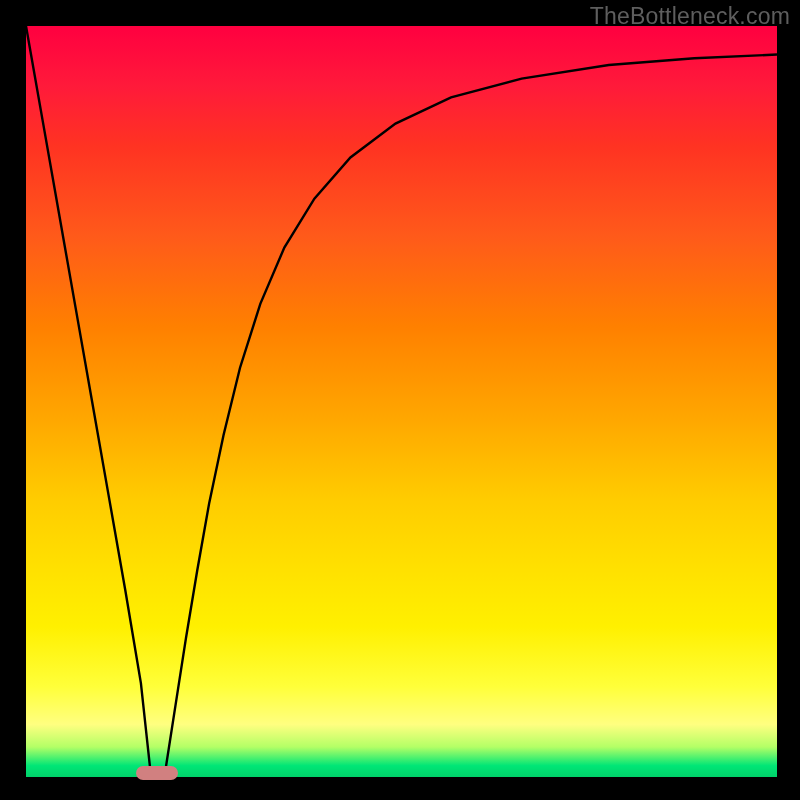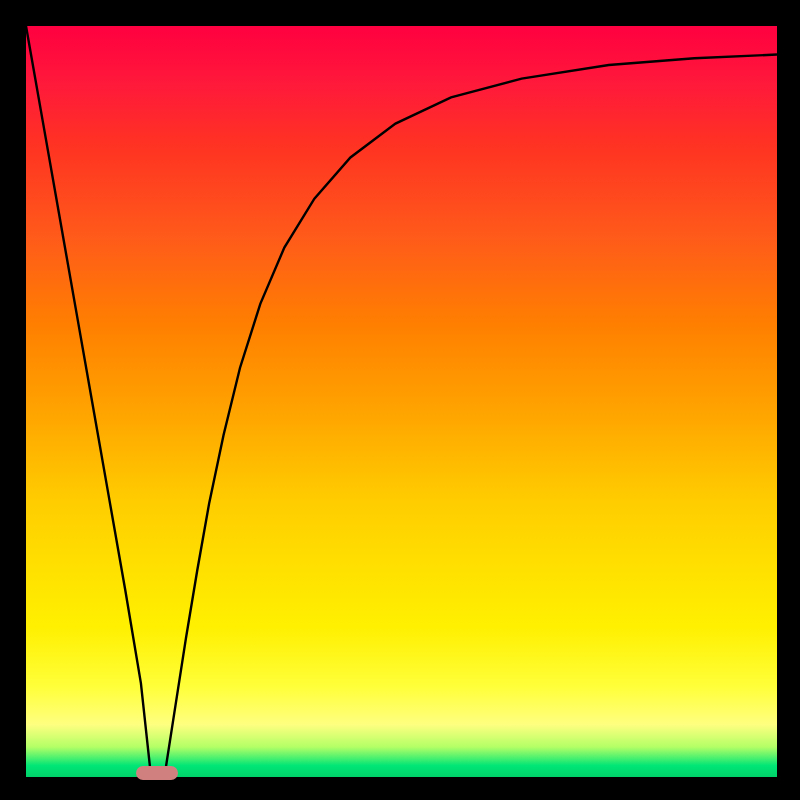--- a/index.html
+++ b/index.html
@@ -62,20 +62,21 @@
     background: #d18080;
     border-radius: 8px;
   }
 </style>
 </head>
 <body>
 <div class="outer">
 
   <div class="plot"></div>
 
+  <div class="watermark">TheBottleneck.com</div>
 
   <svg class="curves" viewBox="0 0 751 751" preserveAspectRatio="none">
     <path id="curve-left" fill="none" stroke="#000000" stroke-width="2.4" d="M0.00 0.00 L16.52 93.88 L33.04 187.75 L49.57 281.63 L66.09 375.50 L82.61 469.38 L99.13 563.25 L114.90 657.13 L124.67 747.25 "></path>
     <path id="curve-right" fill="none" stroke="#000000" stroke-width="2.4" d="M138.94 747.25 L149.45 679.65 L159.96 612.06 L171.23 544.48 L183.24 476.88 L197.51 409.29 L214.03 341.70 L234.31 277.87 L258.34 221.55 L288.38 172.73 L324.43 131.43 L369.49 97.63 L425.07 71.34 L495.66 52.57 L582.78 39.05 L668.39 32.29 L751.00 28.54 "></path>
   </svg>
 
   <div id="marker" class="marker" style="left: 136.425px; top: 766.02px; width: 42px; height: 14px; background: rgb(209, 128, 128);"></div>
 
 </div>
 

